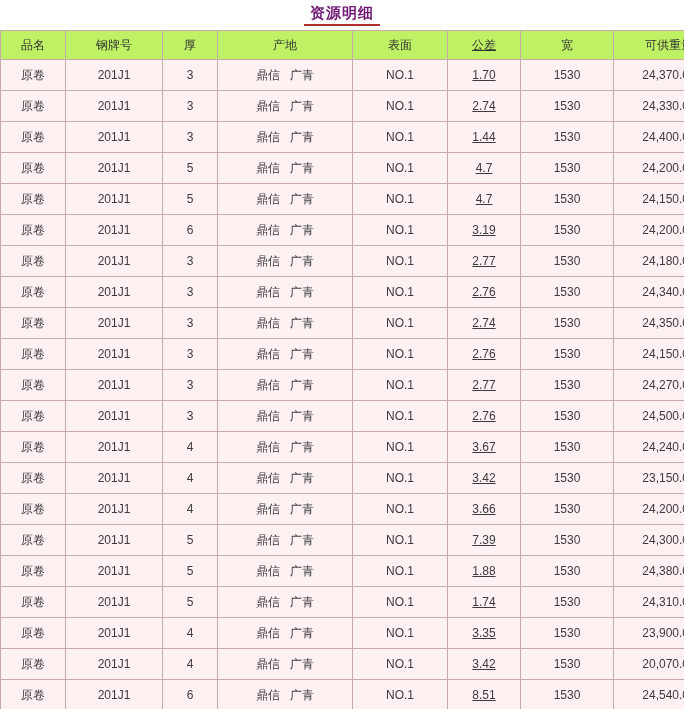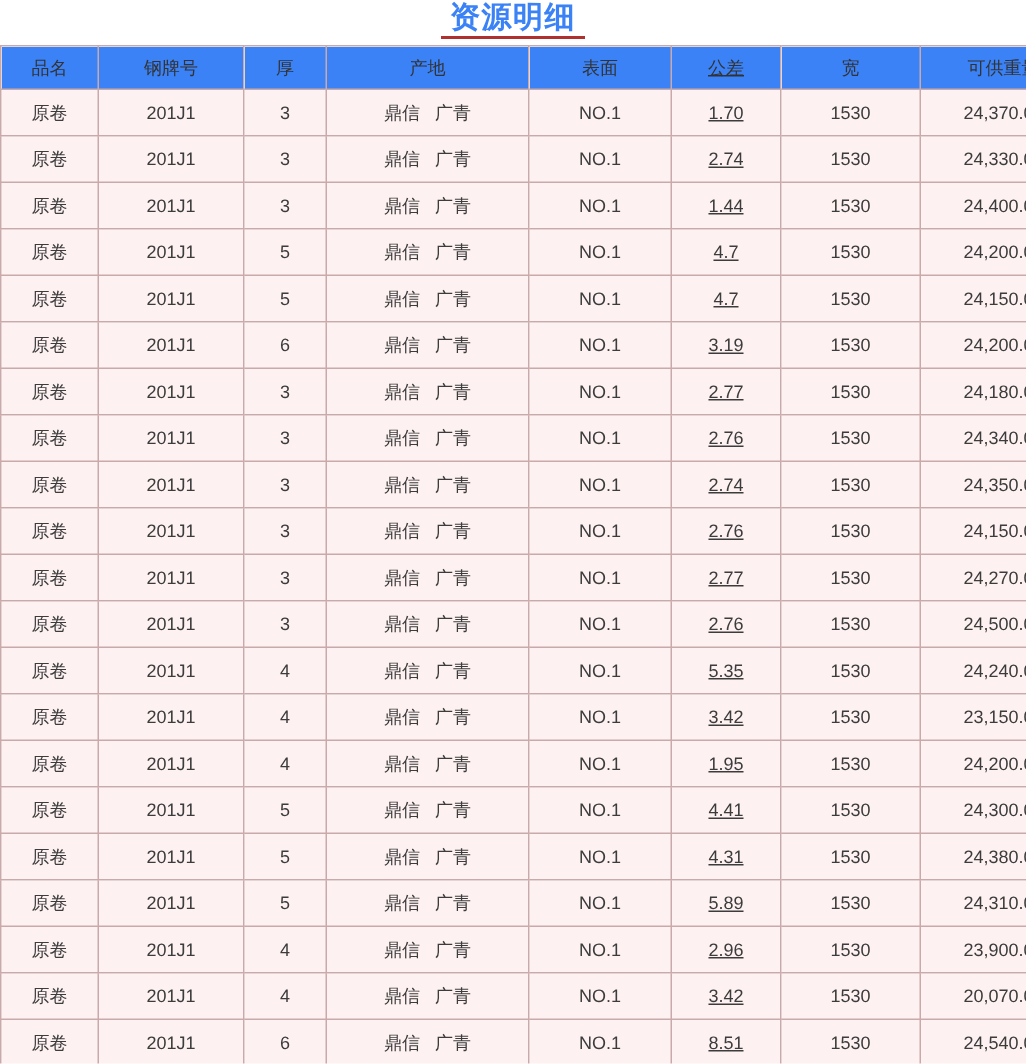--- a/index.html
+++ b/index.html
@@ -22,23 +22,23 @@
   }
   .title-wrap {
     height: 30px;
     display: flex;
     align-items: flex-start;
     justify-content: center;
     padding-top: 3px;
     box-sizing: border-box;
   }
   .title {
-    font-size: 20px;
+    font-size: 15px;
     font-weight: bold;
-    color: #3b82f6;
+    color: #701a75;
     letter-spacing: 1px;
     padding: 0 6px 2px 6px;
     border-bottom: 2px solid #b03030;
     line-height: 19px;
   }
   table.resource-table {
     border-collapse: collapse;
     width: 684px;
     table-layout: fixed;
   }
@@ -46,21 +46,21 @@
   table.resource-table td {
     border: 1px solid #c9a9a9;
     font-size: 12px;
     text-align: center;
     height: 30px;
     padding: 0 2px;
     overflow: hidden;
     white-space: nowrap;
   }
   table.resource-table th {
-    background: #3b82f6;
+    background: #bef264;
     color: #333333;
     font-weight: normal;
     border: 1px solid #c9a9a9;
     height: 28px;
   }
   table.resource-table td {
     background: #fdf1f1;
     color: #3c3c3c;
   }
   .col-0 { width: 60px; }
@@ -221,81 +221,81 @@
           <td class="col-5">2.76</td>
           <td class="col-6">1530</td>
           <td class="col-7">24,500.00</td>
         </tr>
         <tr>
           <td class="col-0">原卷</td>
           <td class="col-1">201J1</td>
           <td class="col-2">4</td>
           <td class="col-3 origin-cell">鼎信<span class="sep"></span>广青</td>
           <td class="col-4">NO.1</td>
-          <td class="col-5">5.35</td>
+          <td class="col-5">3.67</td>
           <td class="col-6">1530</td>
           <td class="col-7">24,240.00</td>
         </tr>
         <tr>
           <td class="col-0">原卷</td>
           <td class="col-1">201J1</td>
           <td class="col-2">4</td>
           <td class="col-3 origin-cell">鼎信<span class="sep"></span>广青</td>
           <td class="col-4">NO.1</td>
           <td class="col-5">3.42</td>
           <td class="col-6">1530</td>
           <td class="col-7">23,150.00</td>
         </tr>
         <tr>
           <td class="col-0">原卷</td>
           <td class="col-1">201J1</td>
           <td class="col-2">4</td>
           <td class="col-3 origin-cell">鼎信<span class="sep"></span>广青</td>
           <td class="col-4">NO.1</td>
-          <td class="col-5">1.95</td>
+          <td class="col-5">3.66</td>
           <td class="col-6">1530</td>
           <td class="col-7">24,200.00</td>
         </tr>
         <tr>
           <td class="col-0">原卷</td>
           <td class="col-1">201J1</td>
           <td class="col-2">5</td>
           <td class="col-3 origin-cell">鼎信<span class="sep"></span>广青</td>
           <td class="col-4">NO.1</td>
-          <td class="col-5">4.41</td>
+          <td class="col-5">7.39</td>
           <td class="col-6">1530</td>
           <td class="col-7">24,300.00</td>
         </tr>
         <tr>
           <td class="col-0">原卷</td>
           <td class="col-1">201J1</td>
           <td class="col-2">5</td>
           <td class="col-3 origin-cell">鼎信<span class="sep"></span>广青</td>
           <td class="col-4">NO.1</td>
-          <td class="col-5">4.31</td>
+          <td class="col-5">1.88</td>
           <td class="col-6">1530</td>
           <td class="col-7">24,380.00</td>
         </tr>
         <tr>
           <td class="col-0">原卷</td>
           <td class="col-1">201J1</td>
           <td class="col-2">5</td>
           <td class="col-3 origin-cell">鼎信<span class="sep"></span>广青</td>
           <td class="col-4">NO.1</td>
-          <td class="col-5">5.89</td>
+          <td class="col-5">1.74</td>
           <td class="col-6">1530</td>
           <td class="col-7">24,310.00</td>
         </tr>
         <tr>
           <td class="col-0">原卷</td>
           <td class="col-1">201J1</td>
           <td class="col-2">4</td>
           <td class="col-3 origin-cell">鼎信<span class="sep"></span>广青</td>
           <td class="col-4">NO.1</td>
-          <td class="col-5">2.96</td>
+          <td class="col-5">3.35</td>
           <td class="col-6">1530</td>
           <td class="col-7">23,900.00</td>
         </tr>
         <tr>
           <td class="col-0">原卷</td>
           <td class="col-1">201J1</td>
           <td class="col-2">4</td>
           <td class="col-3 origin-cell">鼎信<span class="sep"></span>广青</td>
           <td class="col-4">NO.1</td>
           <td class="col-5">3.42</td>

